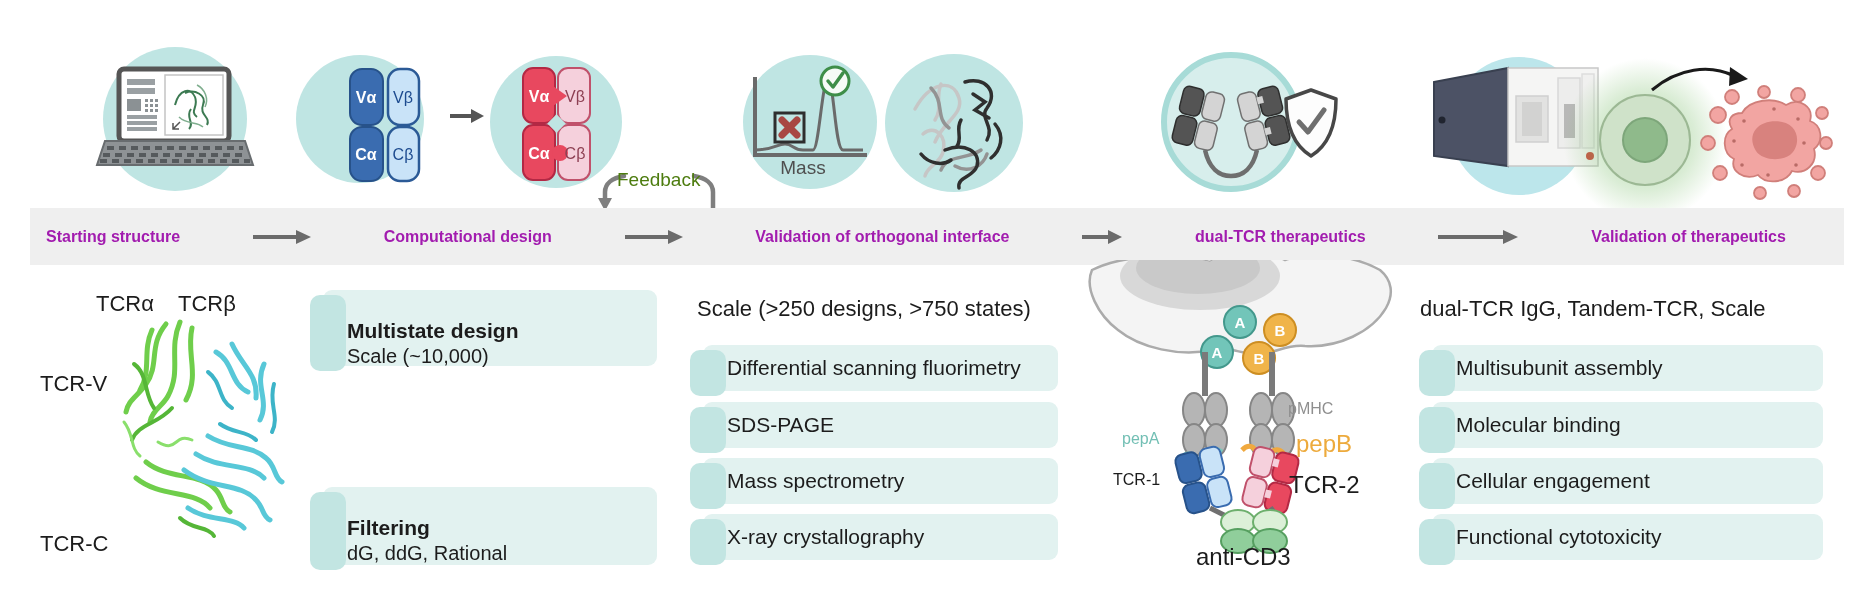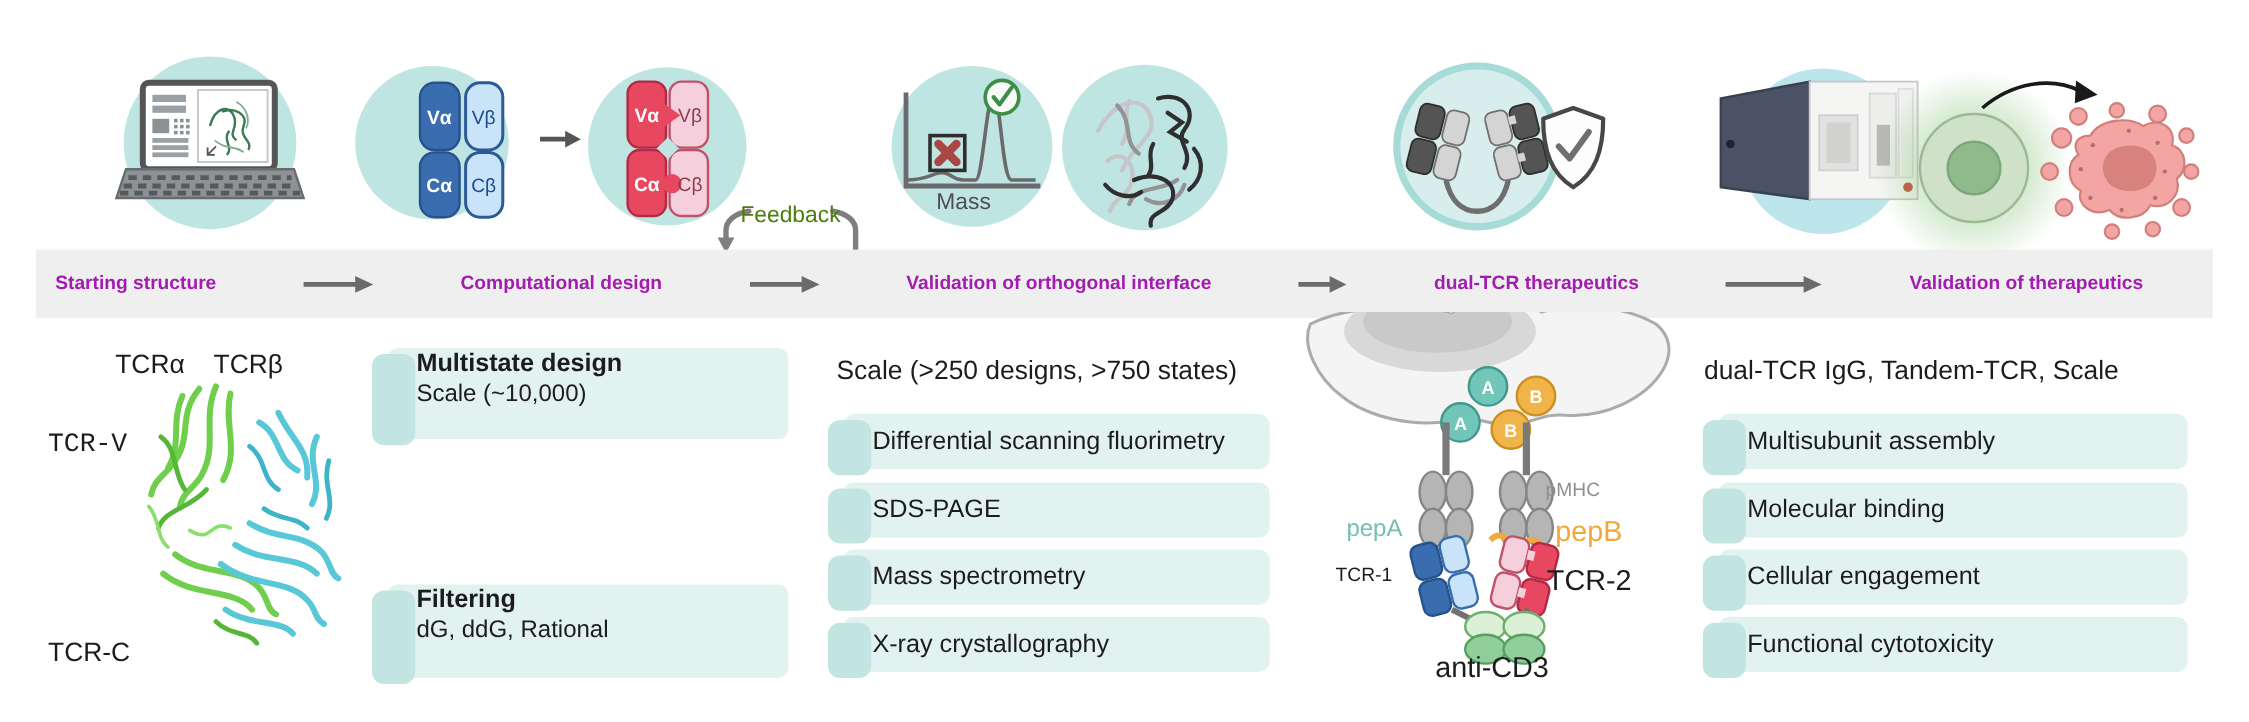--- a/index.html
+++ b/index.html
@@ -13,21 +13,21 @@
           padding:0 58px 0 16px;box-sizing:border-box;}
   .step{font-weight:bold;font-size:16px;white-space:nowrap;color:#a21caf;}
   .barrow line{stroke:#6b6b6b;stroke-width:4;}
   .barrow polygon{fill:#6b6b6b;stroke:none;}
   
   .tbox{position:absolute;background:#e2f2f0;border-radius:9px;z-index:1;}
   .tbox::before{content:"";position:absolute;left:-13px;top:5px;bottom:-5px;width:36px;
                 background:#c2e5e2;border-radius:10px;z-index:-1;}
   .tbox .inner{position:relative;z-index:2;padding-left:24px;}
   .tline{font-size:21px;line-height:46px;white-space:nowrap;}
-  .btitle{font-weight:bold;font-size:21px;line-height:26px;padding-top:0;white-space:nowrap;}
+  .btitle{font-weight:bold;font-size:21px;line-height:26px;padding-top:28px;white-space:nowrap;}
   .bsub{font-size:20px;line-height:25px;white-space:nowrap;}
   .heading{position:absolute;font-size:22px;color:#1c1c1c;white-space:nowrap;}
   .lbl{position:absolute;font-size:22px;white-space:nowrap;}
   .feedback-lbl{position:absolute;font-size:19px;color:#4d7c0f;}
   .glow{position:absolute;border-radius:50%;
         background:radial-gradient(circle, rgba(124,190,108,0.62) 0%, rgba(124,190,108,0.28) 42%, rgba(124,190,108,0) 68%);}
   .gc-outer{position:absolute;border-radius:50%;background:#cfe2c9;border:2px solid #9cb894;box-sizing:border-box;}
   .gc-inner{position:absolute;border-radius:50%;background:#8fba8b;border:2px solid #7da67a;box-sizing:border-box;}
   svg{display:block;}
 </style>
@@ -248,21 +248,21 @@
     <span class="step">dual-TCR therapeutics</span>
     <svg class="barrow" width="84" height="18" viewBox="0 0 84 18">
         <line x1="2" y1="9" x2="68" y2="9"></line>
         <polygon points="67,2 67,16 82,9"></polygon>
       </svg>
     <span class="step">Validation of therapeutics</span>
   </div>
 
   <div class="lbl" style="left:96px;top:291px;">TCRα</div>
   <div class="lbl" style="left:178px;top:291px;">TCRβ</div>
-  <div class="lbl" style="left:40px;top:358px;font-family:Liberation Mono, monospace;">TCR-V</div>
+  <div class="lbl" style="left:40px;top:371px;">TCR-V</div>
   <div class="lbl" style="left:40px;top:483px;margin-top:48px;">TCR-C</div>
   <svg class="abs" style="left:88px;top:312px;" width="220" height="250" viewBox="0 0 220 250">
     <g fill="none" stroke-linecap="round">
       <g stroke="#6fce4b" stroke-width="5">
         <path d="M78,12 C60,34 72,52 58,72 C50,84 40,88 38,100"></path>
         <path d="M92,10 C80,38 94,58 80,84 C74,95 64,98 62,110"></path>
         <path d="M64,18 C54,40 64,58 52,78"></path>
         <path d="M104,16 C98,42 112,62 98,88"></path>
         <path d="M58,150 C80,168 112,160 128,178 C136,187 134,196 142,200"></path>
         <path d="M48,166 C72,186 108,178 122,196"></path>
@@ -381,21 +381,21 @@
     <line x1="130" y1="248" x2="150" y2="258" stroke="#707070" stroke-width="5"></line>
     <line x1="194" y1="248" x2="180" y2="258" stroke="#707070" stroke-width="5"></line>
     <g>
       <ellipse cx="158" cy="262" rx="17" ry="12" fill="#dcf0d8" stroke="#6daf6d" stroke-width="2"></ellipse>
       <ellipse cx="190" cy="262" rx="17" ry="12" fill="#dcf0d8" stroke="#6daf6d" stroke-width="2"></ellipse>
       <ellipse cx="158" cy="281" rx="17" ry="12" fill="#90ce9b" stroke="#569f60" stroke-width="2"></ellipse>
       <ellipse cx="190" cy="281" rx="17" ry="12" fill="#90ce9b" stroke="#569f60" stroke-width="2"></ellipse>
     </g>
   </svg>
   <div class="lbl" style="left:1288px;top:400px;font-size:16px;color:#8f8f8f;">pMHC</div>
-  <div class="lbl" style="left:1122px;top:430px;font-size:20px;color:#72bfb4;text-align:right;">pepA</div>
+  <div class="lbl" style="left:1122px;top:430px;font-size:16px;color:#72bfb4;text-align:right;">pepA</div>
   <div class="lbl" style="left:1296px;top:430px;font-size:24px;color:#edaa3c;">pepB</div>
   <div class="lbl" style="left:1113px;top:471px;font-size:16px;">TCR-1</div>
   <div class="lbl" style="left:1289px;top:471px;font-size:24px;">TCR-2</div>
   <div class="lbl" style="left:1196px;top:543px;font-size:24px;">anti-CD3</div>
 
   <div class="heading" style="left:1420px;top:296px;">dual-TCR IgG, Tandem-TCR, Scale</div>
   <div class="tbox" style="left:1432px;top:345px;width:391px;height:46px;">
     <div class="inner tline">Multisubunit assembly</div>
   </div>
   <div class="tbox" style="left:1432px;top:402px;width:391px;height:46px;">

